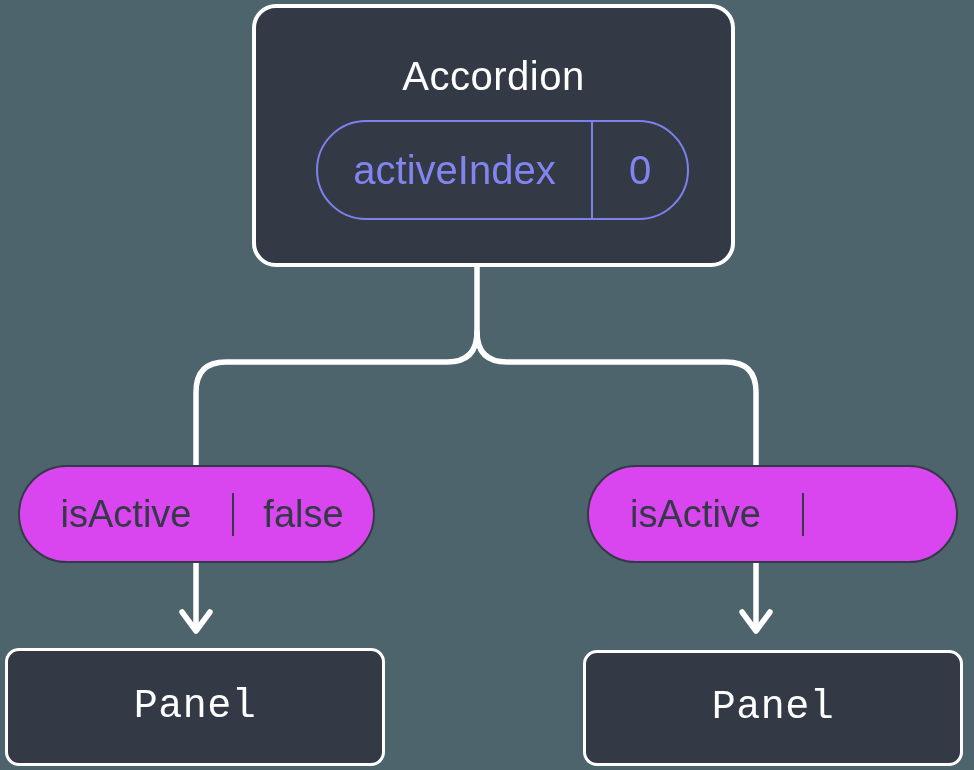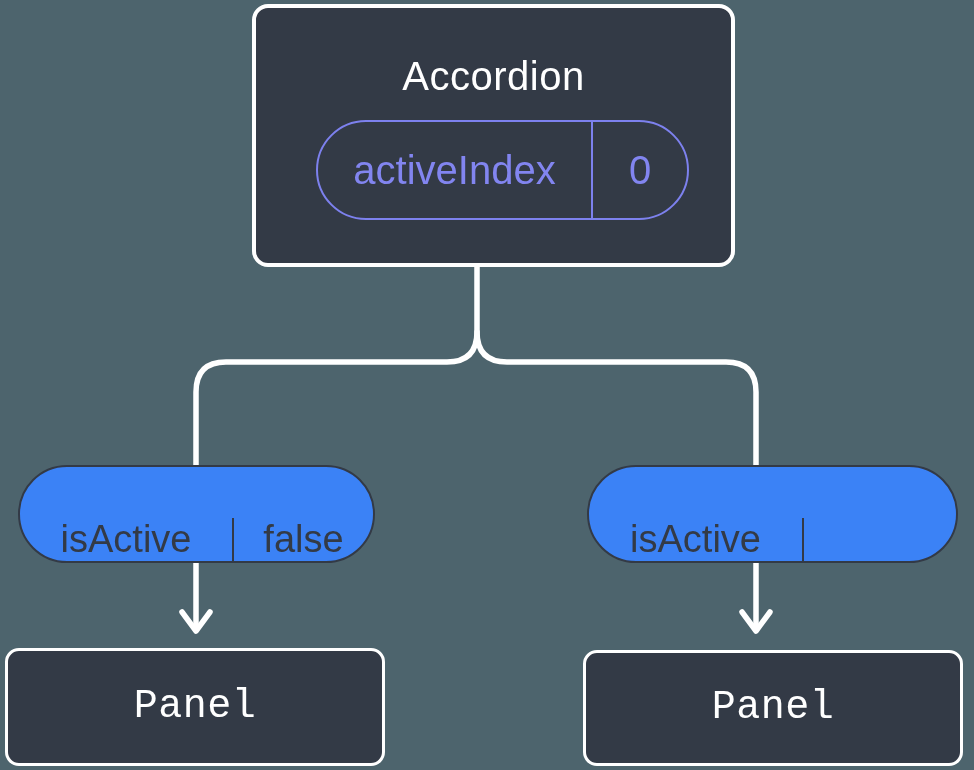--- a/index.html
+++ b/index.html
@@ -19,21 +19,21 @@
   #connectors {
     position: absolute;
     left: 0; top: 0;
     width: 974px; height: 770px;
   }
   
   .node {
     position: absolute;
     background: #333a46;
     border: 4px solid #ffffff;
-    border-radius: 16px;
+    border-radius: 24px;
     color: #ffffff;
   }
   .node-root {
     left: 252px; top: 4px;
     width: 483px; height: 263px;
   }
   .node-title {
     position: absolute;
     left: 0; right: 0;
     text-align: center;
@@ -59,25 +59,25 @@
     display: flex;
     align-items: center;
     justify-content: center;
   }
   .state-pill .seg-name { flex: 1 1 auto; border-right: 2.5px solid #7d81ee; }
   .state-pill .seg-value { width: 94px; }
   
   .prop-pill {
     position: absolute;
     height: 98px;
-    background: #3b82f6;
+    background: #d946ef;
     border: 2.5px solid #333a46;
     border-radius: 49px;
     display: flex;
-    align-items: flex-end;
+    align-items: center;
     color: #333a46;
     font-size: 38px;
   }
   .prop-pill .seg {
     display: flex;
     align-items: center;
     justify-content: center;
   }
   .prop-pill .seg-name { border-right: 2.5px solid #333a46; }
   .prop-pill-left { left: 18px; top: 465px; width: 357px; }

